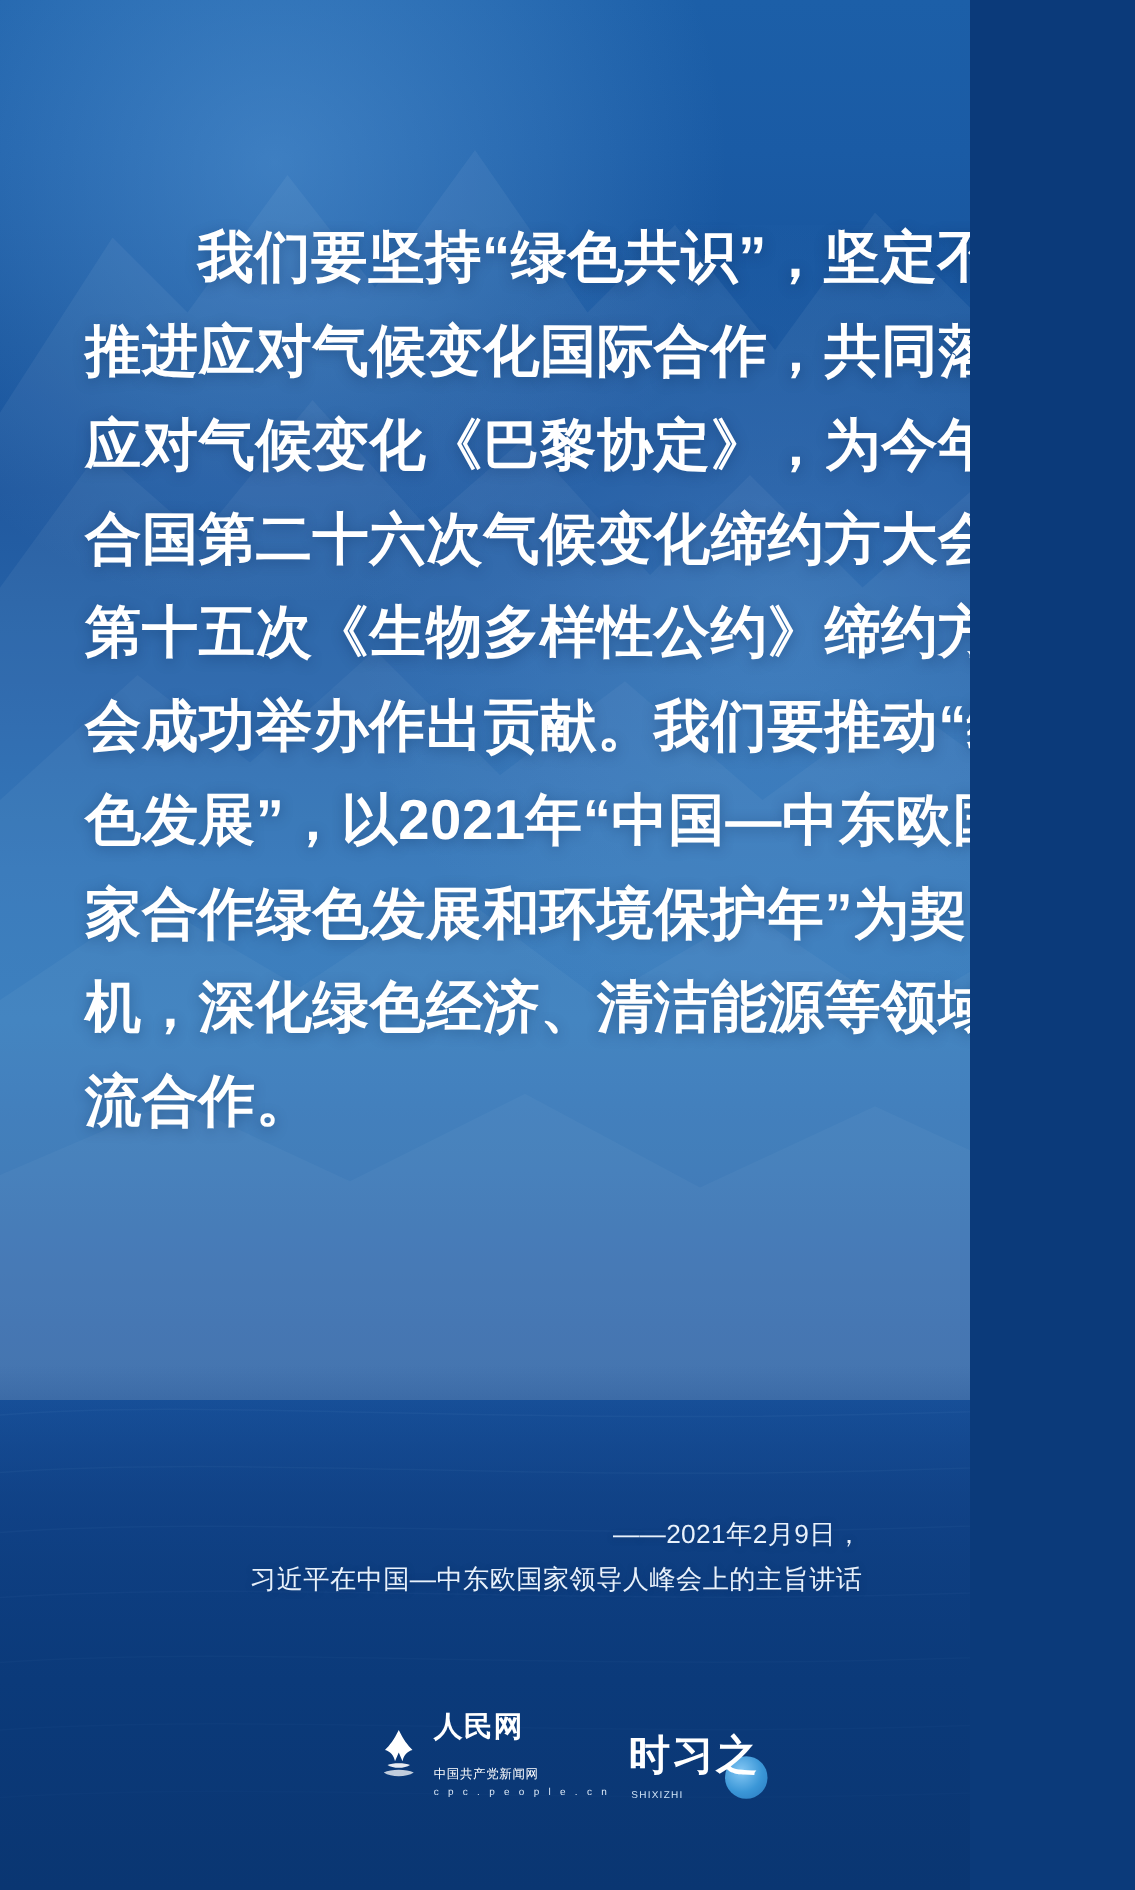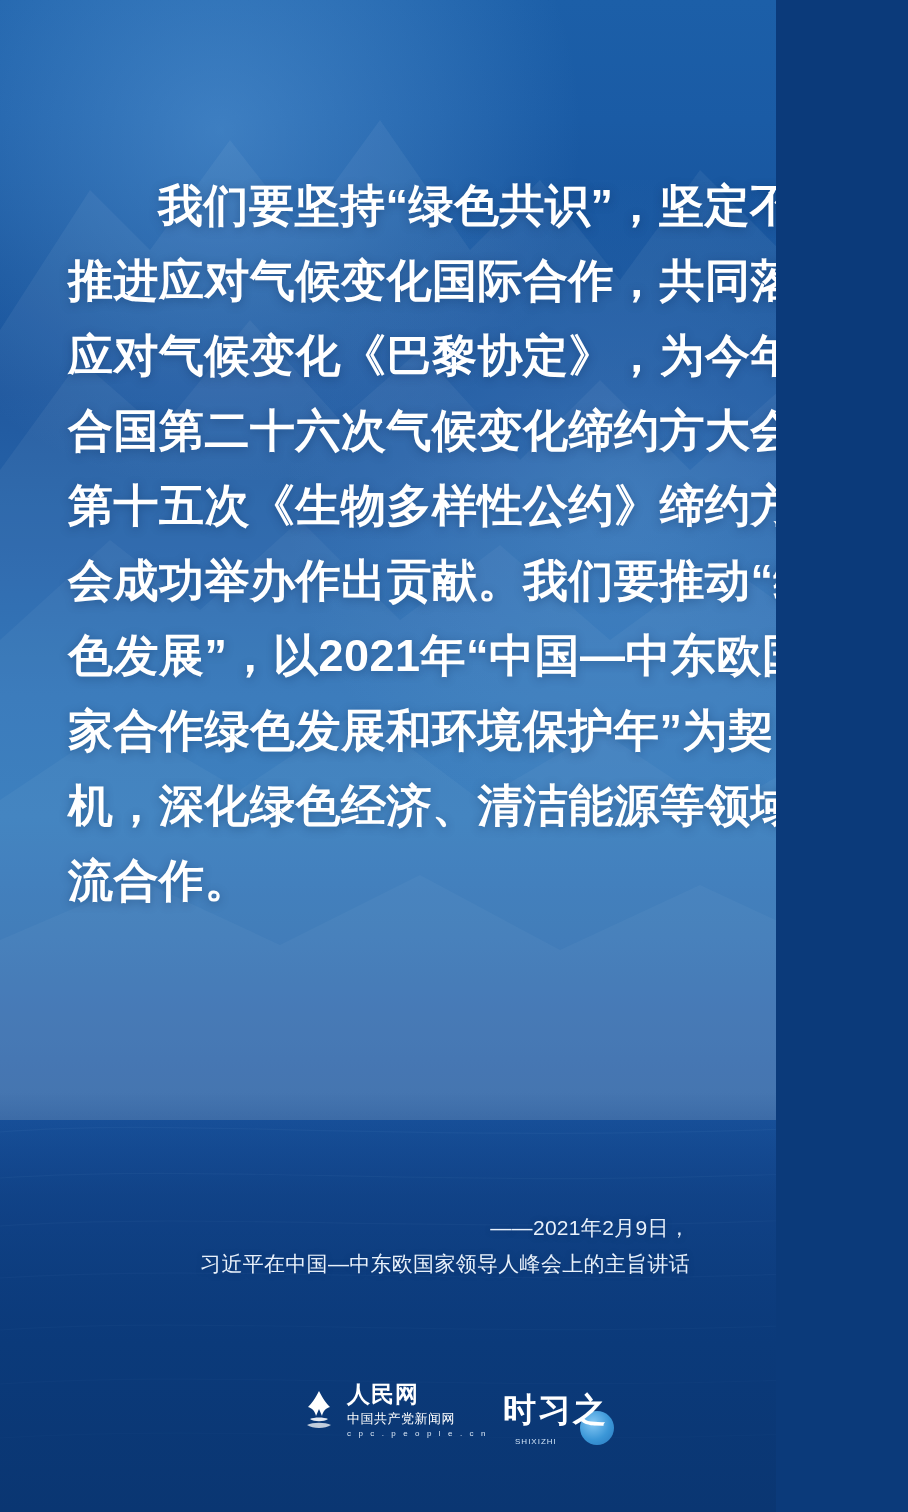--- a/index.html
+++ b/index.html
@@ -144,22 +144,22 @@
     display: block;
   }
   .logo-people .mark svg { display: block; }
   .logo-people .txt { display: flex; flex-direction: column; line-height: 1; }
   .logo-people .t1 {
     font-size: 23px;
     font-weight: bold;
     letter-spacing: 1px;
   }
   .logo-people .t2 {
-    font-size: 13px;
-    margin-top: 6px;
+    font-size: 10px;
+    margin-top: 22px;
     letter-spacing: 0.5px;
   }
   .logo-people .t3 {
     font-size: 8px;
     margin-top: 5px;
     letter-spacing: 2.6px;
     color: #dce9f7;
     text-align: right;
   }
 
@@ -184,21 +184,21 @@
     bottom: -12px;
     width: 34px;
     height: 34px;
     border-radius: 50%;
     background: radial-gradient(circle at 38% 35%, #8fd4ff 0%, #3f9fe0 55%, #2a7dc4 100%);
     opacity: .92;
     z-index: 1;
   }
   .logo-shixizhi .sx-sub {
     position: absolute;
-    left: 12px;
+    left: 2px;
     bottom: -13px;
     font-size: 8px;
     letter-spacing: 1px;
     color: #cfe3f7;
     z-index: 2;
   }
 </style>
 </head>
 <body>
 

